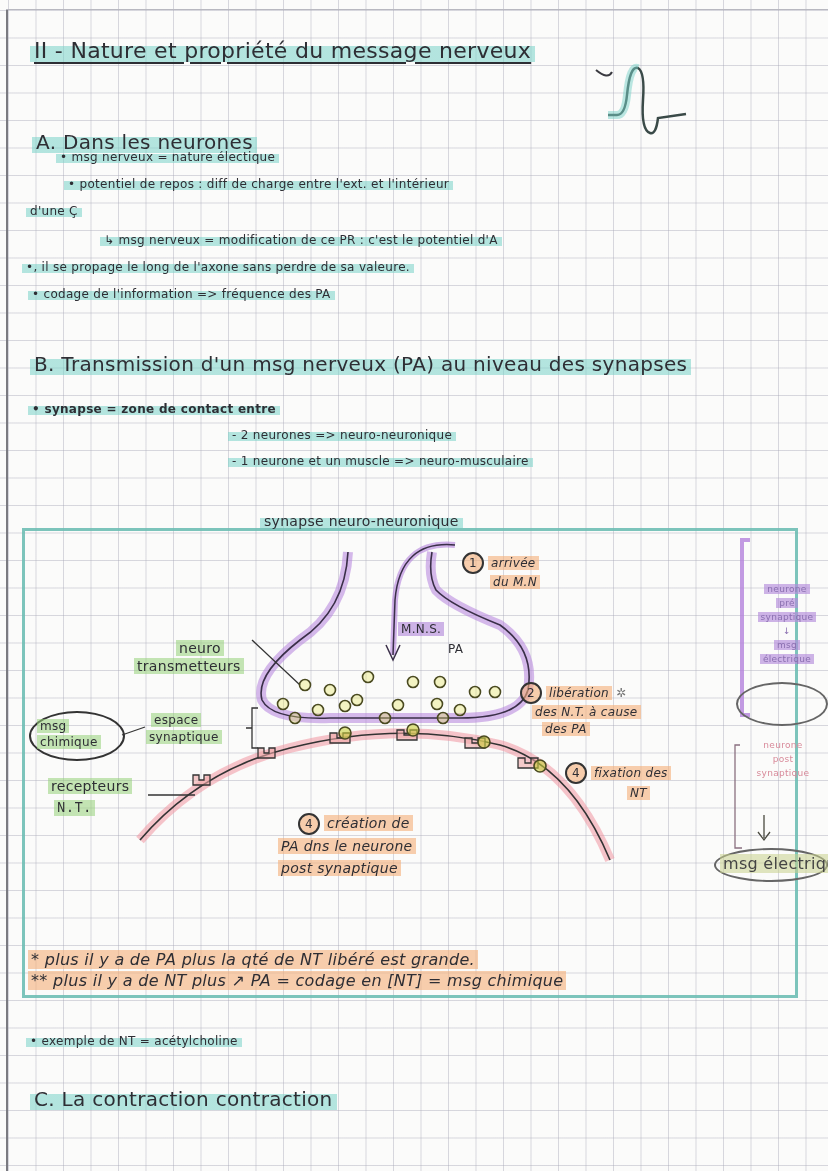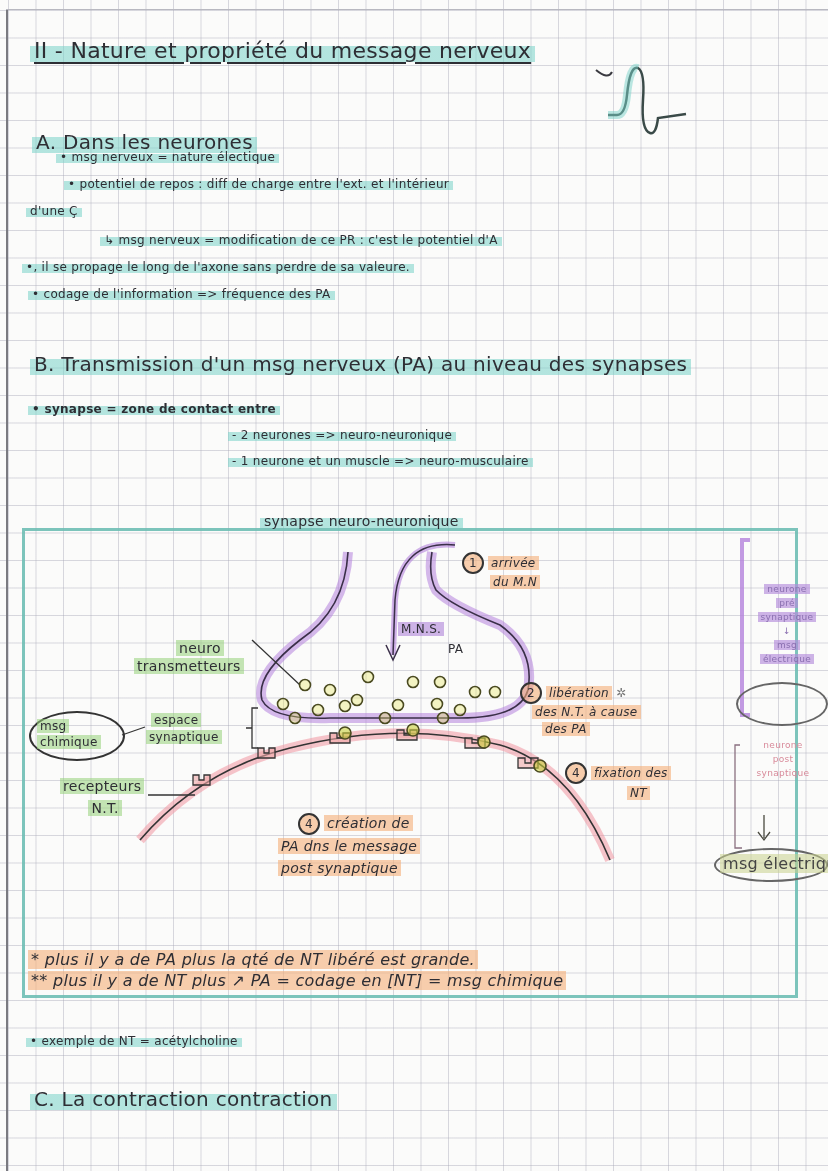--- a/index.html
+++ b/index.html
@@ -173,44 +173,44 @@
 <div class="txt xsmall" style="left:146px; top:712px; line-height:17px;">
   <div style="padding-left:5px;"><span class="hl-green">espace</span></div>
   <div><span class="hl-green">synaptique</span></div>
 </div>
 
 <div class="txt xsmall" style="left:37px; top:718px; line-height:16px;">
   <div><span class="hl-green">msg</span></div>
   <div><span class="hl-green">chimique</span></div>
 </div>
 
-<div class="txt small" style="left:60px; top:775px; line-height:22px;text-align:center;">
+<div class="txt small" style="left:48px; top:775px; line-height:22px;">
   <div><span class="hl-green">recepteurs</span></div>
-  <div style="padding-left:6px;"><span class="hl-green">N.T.</span></div>
+  <div style="padding-left:6px;font-family:Liberation Mono, monospace;"><span class="hl-green">N.T.</span></div>
 </div>
 
 <div class="txt xsmall" style="left:462px; top:552px; line-height:17px;">
   <div><span class="circle-num">1</span><span class="hl-orange">arrivée</span></div>
   <div style="padding-left:28px;"><span class="hl-orange">du M.N</span></div>
 </div>
 
 <div class="txt xsmall" style="left:520px; top:682px; line-height:17px;">
   <div><span class="circle-num">2</span><span class="hl-orange">libération</span> <span style="color:#777;">✲</span></div>
   <div style="padding-left:12px;"><span class="hl-orange">des N.T. à cause</span></div>
   <div style="padding-left:22px;"><span class="hl-orange">des PA</span></div>
 </div>
 
 <div class="txt xsmall" style="left:565px; top:762px; line-height:18px;">
   <div><span class="circle-num">4</span><span class="hl-orange">fixation des</span></div>
   <div style="padding-left:62px;"><span class="hl-orange">NT</span></div>
 </div>
 
 <div class="txt" style="left:278px; top:812px; line-height:22px; font-size:14px;">
   <div style="padding-left:20px;"><span class="circle-num">4</span><span class="hl-orange">création de</span></div>
-  <div><span class="hl-orange">PA dns le message</span></div>
+  <div><span class="hl-orange">PA dns le neurone</span></div>
   <div><span class="hl-orange">post synaptique</span></div>
 </div>
 
 <div class="txt" style="left:752px; top:582px; font-size:9px; line-height:14px; color:#8a6fb0; text-align:center; width:70px;">
   <div><span class="hl-purple">neurone</span></div>
   <div><span class="hl-purple">pré</span></div>
   <div><span class="hl-purple">synaptique</span></div>
   <div>↓</div>
   <div><span class="hl-purple">msg</span></div>
   <div><span class="hl-purple">électrique</span></div>

